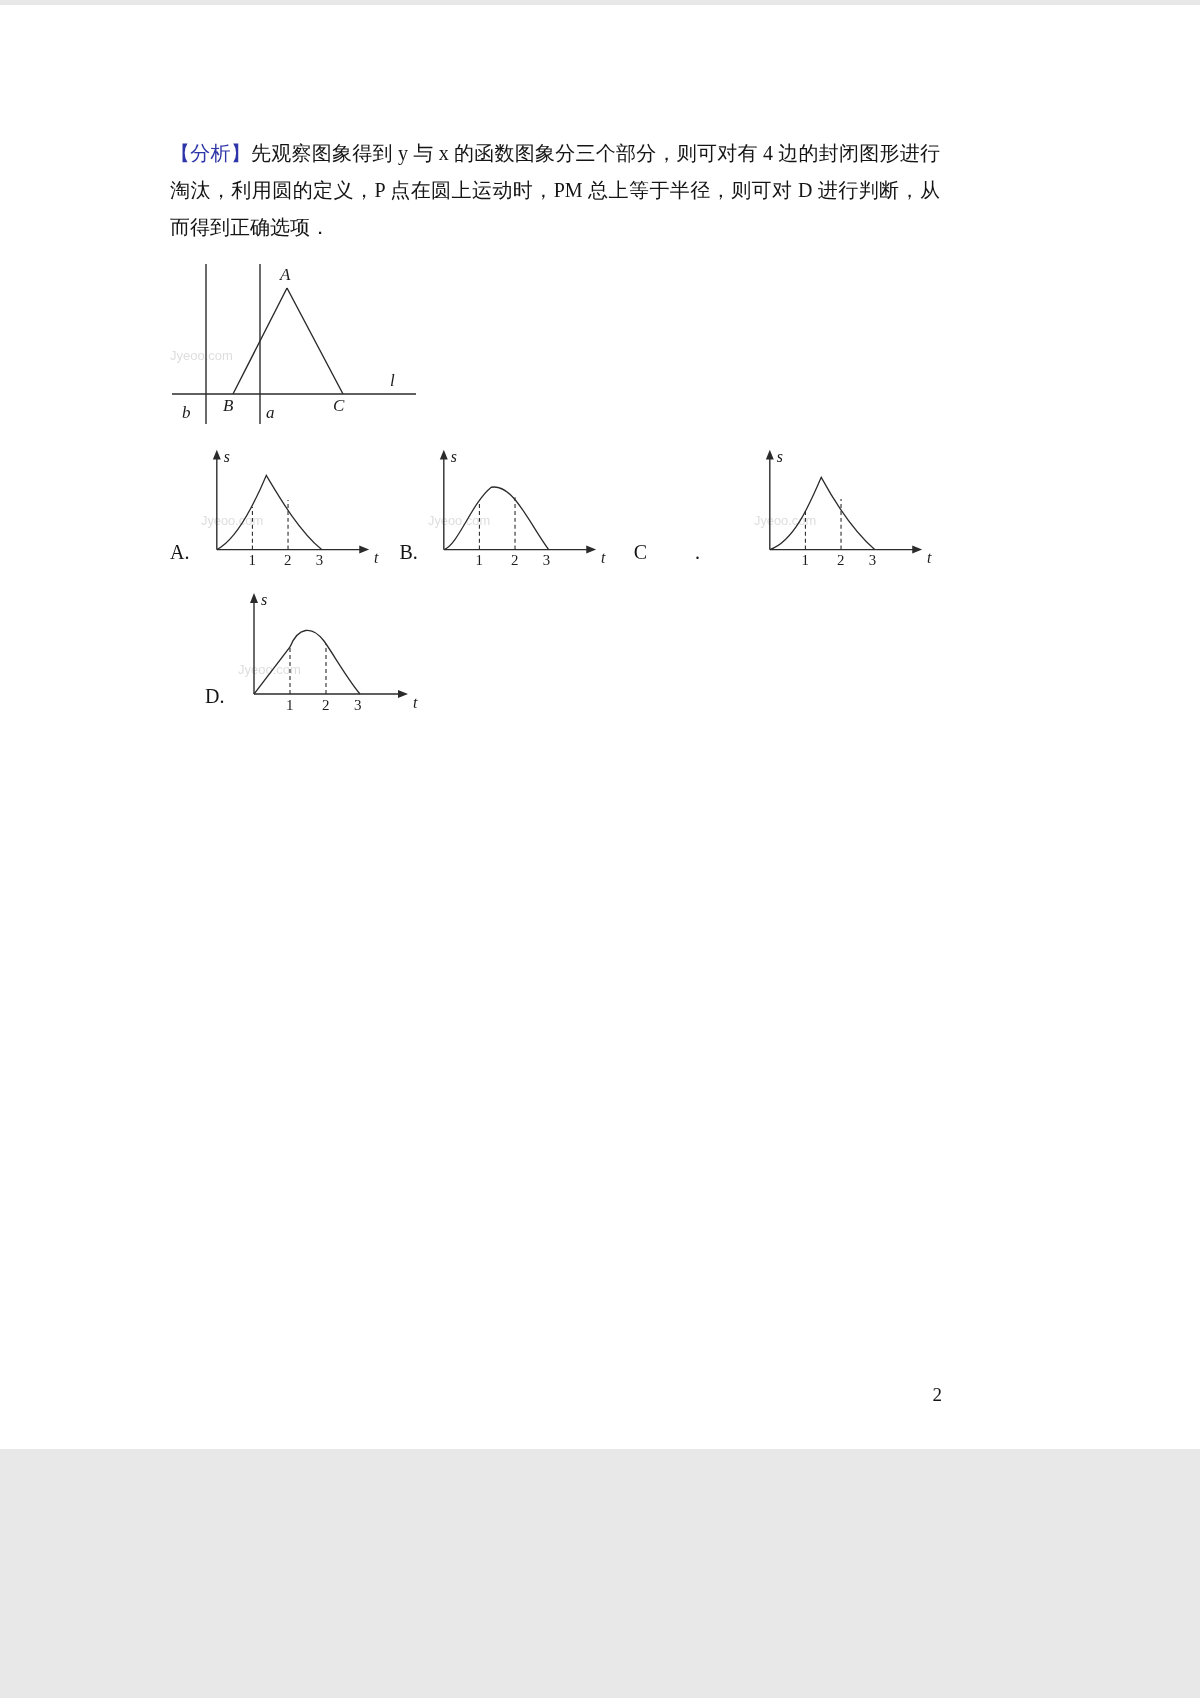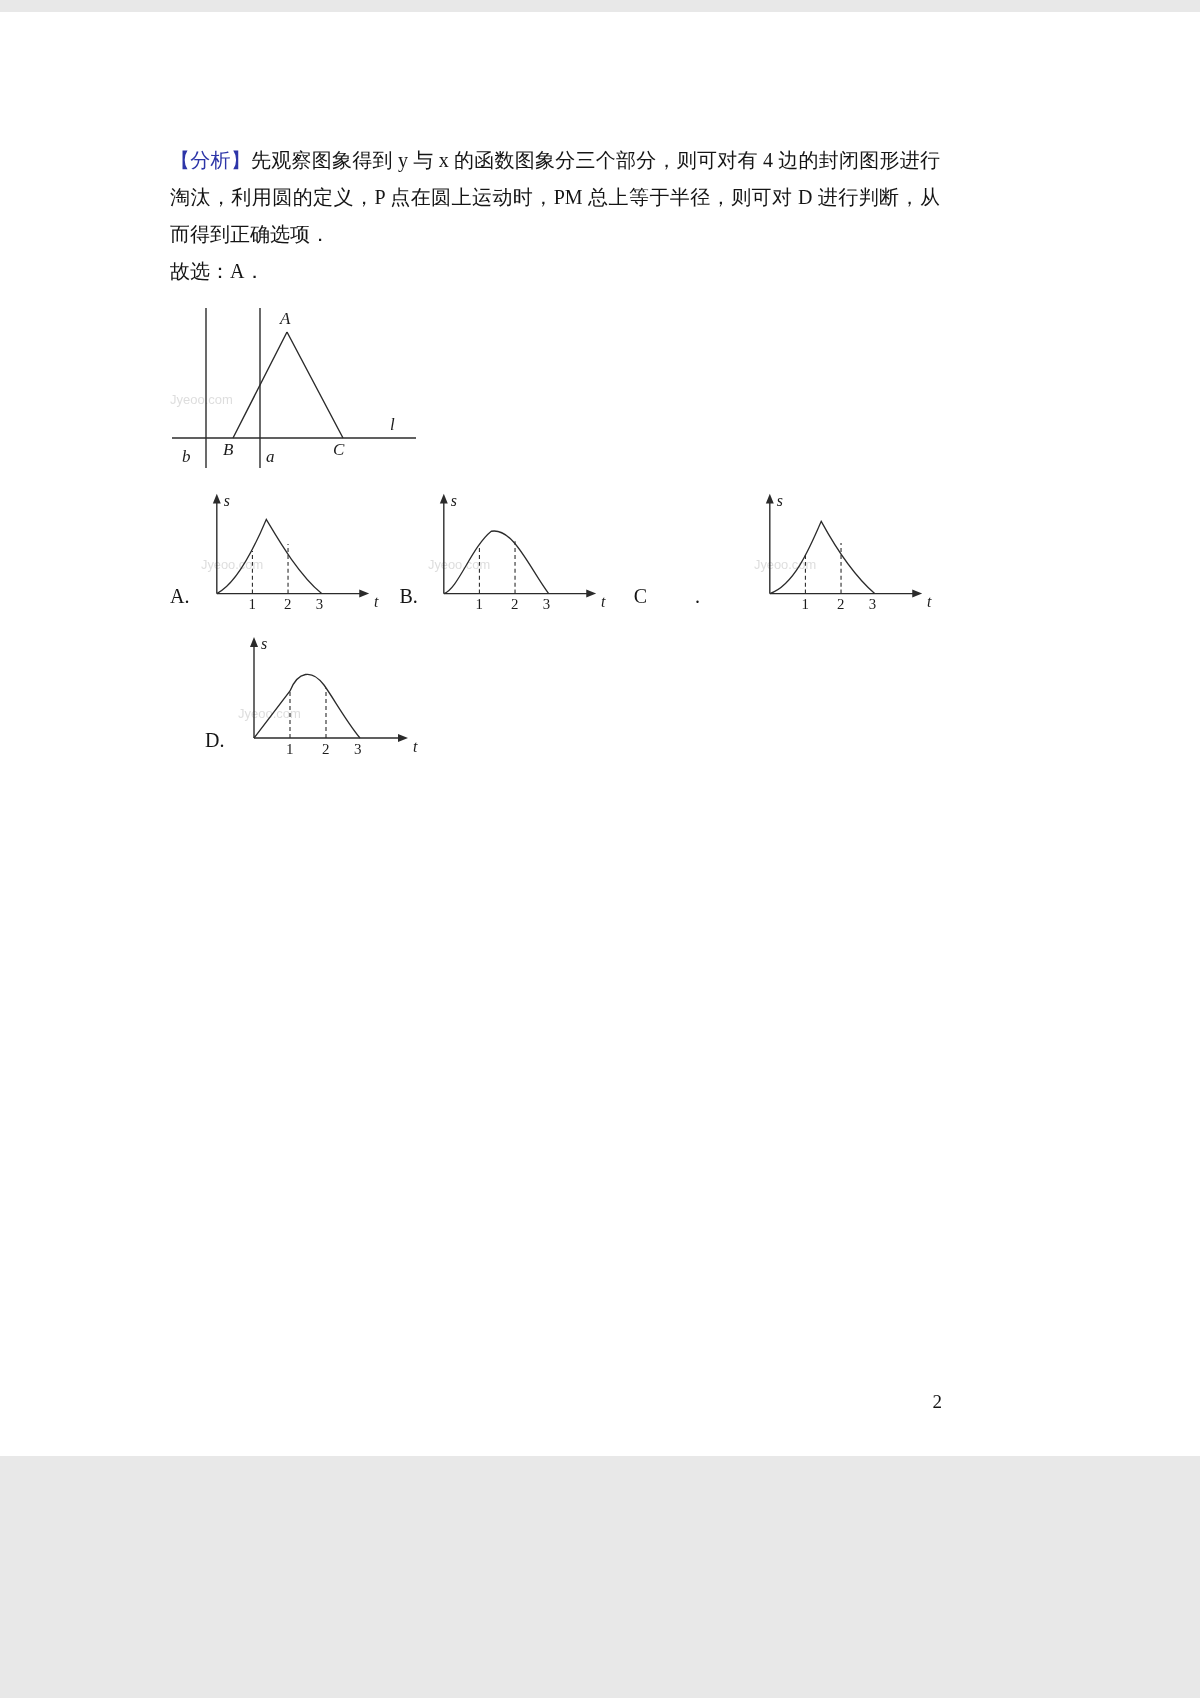--- a/index.html
+++ b/index.html
@@ -1,20 +1,20 @@
 <!DOCTYPE html>
 <html style="--label-blue: #2d35a8;"><head>
 <meta charset="utf-8">
 <style>
   html,body { margin:0; padding:0; background:#e8e8e8; }
   .page {
     position: relative;
     width: 1200px;
     height: 1444px;
-    margin: 12px auto;
+    margin: 5px auto;
     background: #ffffff;
     box-sizing: border-box;
     padding: 130px 260px 0 170px;
     font-family: "Liberation Serif", "DejaVu Serif", serif;
     font-size: 20px;
     line-height: 37px;
     color: #151515;
     overflow: hidden;
   }
   p.para { margin: 0; text-align: justify; }
@@ -43,21 +43,20 @@
   .page-number { position: absolute; right: 258px; bottom: 36px; font-size: 19px; }
 </style>
 </head>
 <body>
 
 <div class="page">
 
   <p class="para"><span class="marker">【分析】</span><span>先观察图象得到 y 与 x 的函数图象分三个部分，则可对有 4 边的封闭图形进行淘汰，利用圆的定义，P 点在圆上运动时，PM 总上等于半径，则可对 D 进行判断，从而得到正确选项．</span></p>
 
 
-  <p class="para single">故选：A．</p>
 
 
 
   <svg class="trifig" width="250" height="175" viewBox="0 0 250 175">
     <text class="wm" x="0" y="100">Jyeoo.com</text>
     <line class="fig" x1="36" y1="4" x2="36" y2="164"></line>
     <line class="fig" x1="90" y1="4" x2="90" y2="164"></line>
     <line class="fig" x1="2" y1="134" x2="246" y2="134"></line>
     <path class="fig" d="M117,28 L63,134 M117,28 L173,134"></path>
     <text class="flabel" x="110" y="20">A</text>

